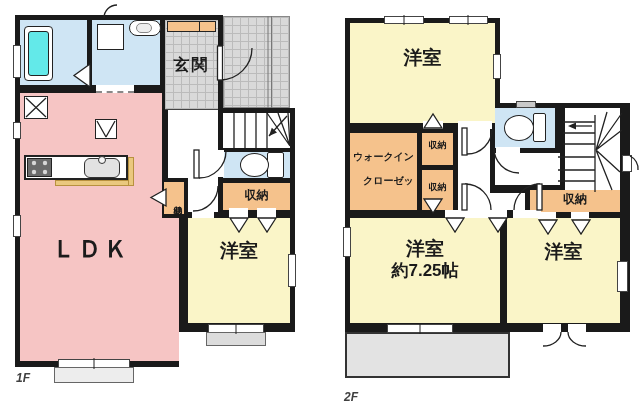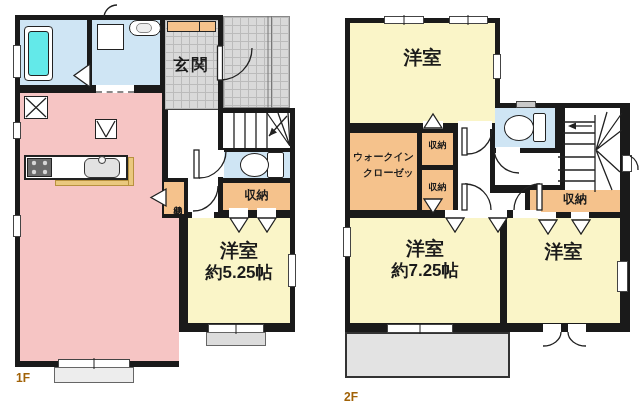--- a/index.html
+++ b/index.html
@@ -21,21 +21,21 @@
   .win{position:absolute;background:#fff;border:1px solid #444;box-sizing:border-box;}
   .gap{position:absolute;background:#fff;}
   .sill{position:absolute;background:#e4e4e4;border:1px solid #666;box-sizing:border-box;}
   .fx{position:absolute;background:#fff;border:1.5px solid #222;box-sizing:border-box;}
   .lbl{position:absolute;color:#1b1b1b;text-align:center;font-weight:600;line-height:1.05;
        white-space:nowrap;}
   .lbl-v{writing-mode:vertical-rl;text-orientation:upright;}
   #watermark{position:absolute;left:168px;top:176px;font-size:34px;font-weight:bold;
              color:rgba(122,122,122,0.58);letter-spacing:2px;white-space:nowrap;z-index:60;}
   svg.overlay{position:absolute;left:0;top:0;pointer-events:none;}
-  .flabel{position:absolute;color:#a16207;font-size:12px;font-weight:600;}
+  .flabel{position:absolute;color:#404040;font-size:12px;font-weight:600;font-style:italic;}
 </style>
 </head>
 <body>
 
 <div id="canvas">
 
   <div class="w" style="left:15px;top:15px;width:208px;height:95px;"></div>
   <div class="w" style="left:15px;top:90px;width:153px;height:277px;"></div>
   <div class="w" style="left:15px;top:210px;width:164px;height:157px;"></div>
   <div class="w" style="left:160px;top:178px;width:28px;height:40px;"></div>
@@ -171,27 +171,27 @@
     <g fill="#d8d8d8" stroke="none">
       <circle cx="34" cy="163" r="2.2"></circle>
       <circle cx="45" cy="163" r="2.2"></circle>
       <circle cx="34" cy="172" r="2.2"></circle>
       <circle cx="45" cy="172" r="2.2"></circle>
     </g>
     <circle cx="102" cy="160" r="3.5" fill="#f5f5f5" stroke="#333" stroke-width="1"></circle>
   </svg>
 
   <div class="lbl" style="left:165px;top:57px;width:53px;font-size:16px;letter-spacing:2px;">玄関</div>
+  <div class="lbl" style="left:20px;top:236px;width:142px;font-size:24px;letter-spacing:2px;">ＬＤＫ</div>
   <div class="lbl" style="left:188px;top:241px;width:102px;font-size:19px;">洋室</div>
-  <div class="lbl" style="left:188px;top:264px;width:102px;font-size:17px;">約5.25帖</div>
   <div class="lbl" style="left:223px;top:189px;width:67px;font-size:12px;">収納</div>
   <div class="lbl lbl-v" style="left:166px;top:185px;width:16px;height:28px;font-size:9px;">収納</div>
   <div class="lbl" style="left:350px;top:48px;width:145px;font-size:19px;">洋室</div>
   <div class="lbl" style="left:350px;top:152px;width:67px;font-size:10px;">ウォークイン</div>
-  <div class="lbl" style="left:350px;top:168px;width:87px;font-size:10px;">クローゼット</div>
+  <div class="lbl" style="left:350px;top:176px;width:87px;font-size:10px;">クローゼット</div>
   <div class="lbl" style="left:422px;top:141px;width:31px;font-size:9px;">収納</div>
   <div class="lbl" style="left:422px;top:183px;width:31px;font-size:9px;">収納</div>
   <div class="lbl" style="left:530px;top:193px;width:90px;font-size:12px;">収納</div>
   <div class="lbl" style="left:350px;top:239px;width:150px;font-size:19px;">洋室</div>
   <div class="lbl" style="left:350px;top:262px;width:150px;font-size:17px;">約7.25帖</div>
   <div class="lbl" style="left:507px;top:242px;width:113px;font-size:19px;">洋室</div>
   <div class="flabel" style="left:16px;top:371px;">1F</div>
   <div class="flabel" style="left:344px;top:390px;">2F</div>
 
 

